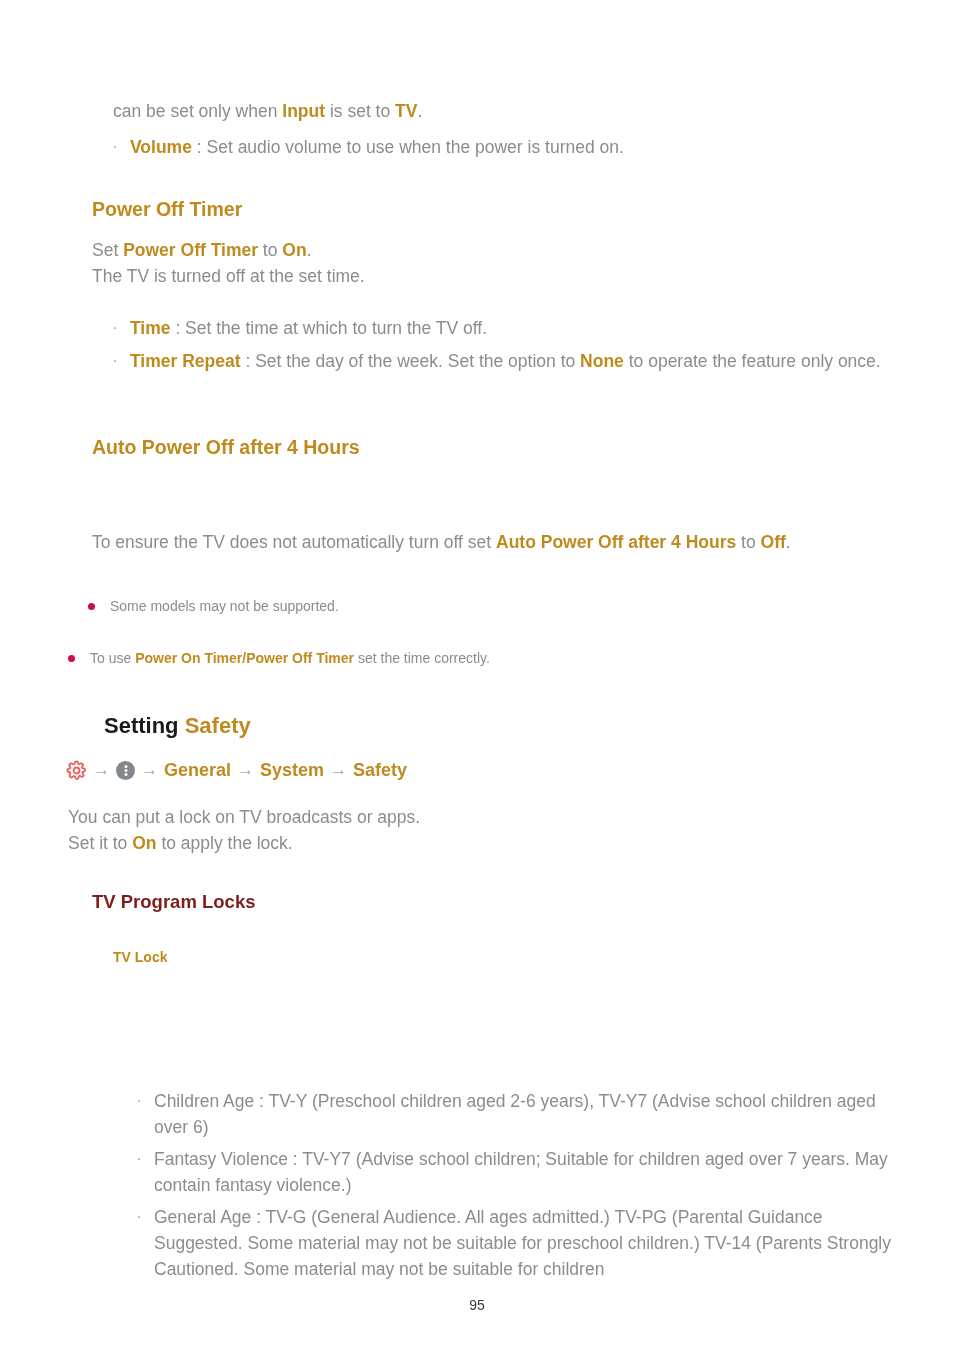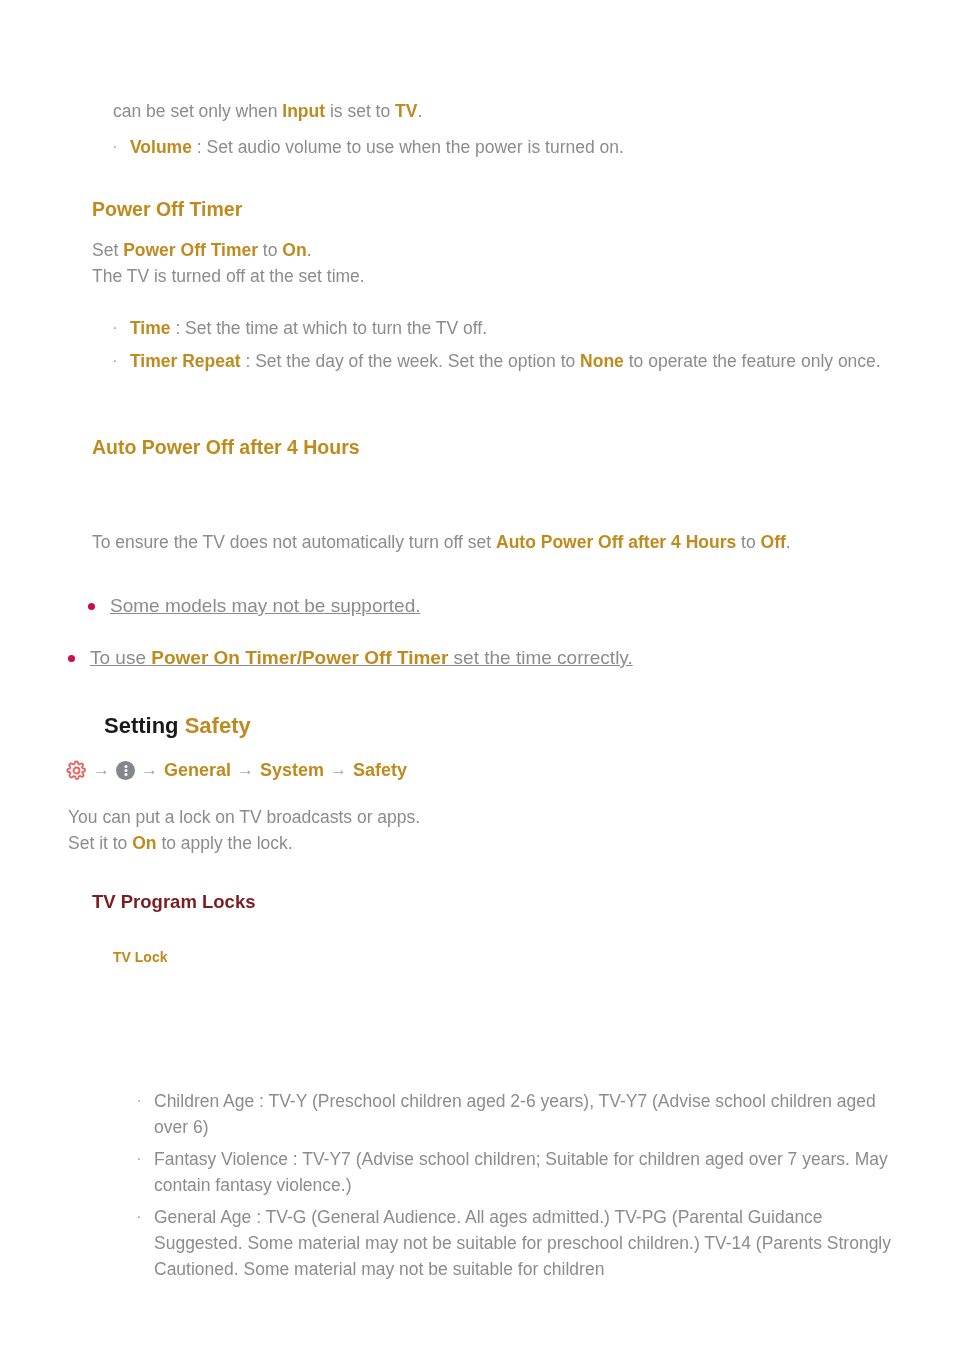--- a/index.html
+++ b/index.html
@@ -80,24 +80,23 @@
     color: #a8a8a8;
     font-size: 17px;
     line-height: 26px;
     text-align: left;
   }
   .dash-item > .txt { flex: 1 1 auto; }
 
   .dot-item {
     display: flex;
     align-items: center;
-    font-size: 19px;
-    line-height: 26px;
-    color: #8c8c8c;
-    text-decoration: underline;
+    font-size: 14px;
+    line-height: 26px;
+    color: #8c8c8c;
   }
   .dot-item > .marker {
     flex: 0 0 auto;
     width: 22px;
     position: relative;
     height: 26px;
   }
   .dot-item > .marker::before {
     content: "";
     position: absolute;
@@ -254,14 +253,15 @@
   <div class="blk dash-item indent-bullet-2" style="left:0px; top:1146px; width:762px;">
     <span class="marker">·</span>
     <span class="txt">Fantasy Violence : TV-Y7 (Advise school children; Suitable for children aged over 7 years. May contain fantasy violence.)</span>
   </div>
 
   <div class="blk dash-item indent-bullet-2" style="left:0px; top:1204px; width:762px;">
     <span class="marker">·</span>
     <span class="txt">General Age : TV-G (General Audience. All ages admitted.) TV-PG (Parental Guidance Suggested. Some material may not be suitable for preschool children.) TV-14 (Parents Strongly Cautioned. Some material may not be suitable for children</span>
   </div>
 
+  <div class="pagenum">95</div>
 
 </div>
 
 </body></html>

